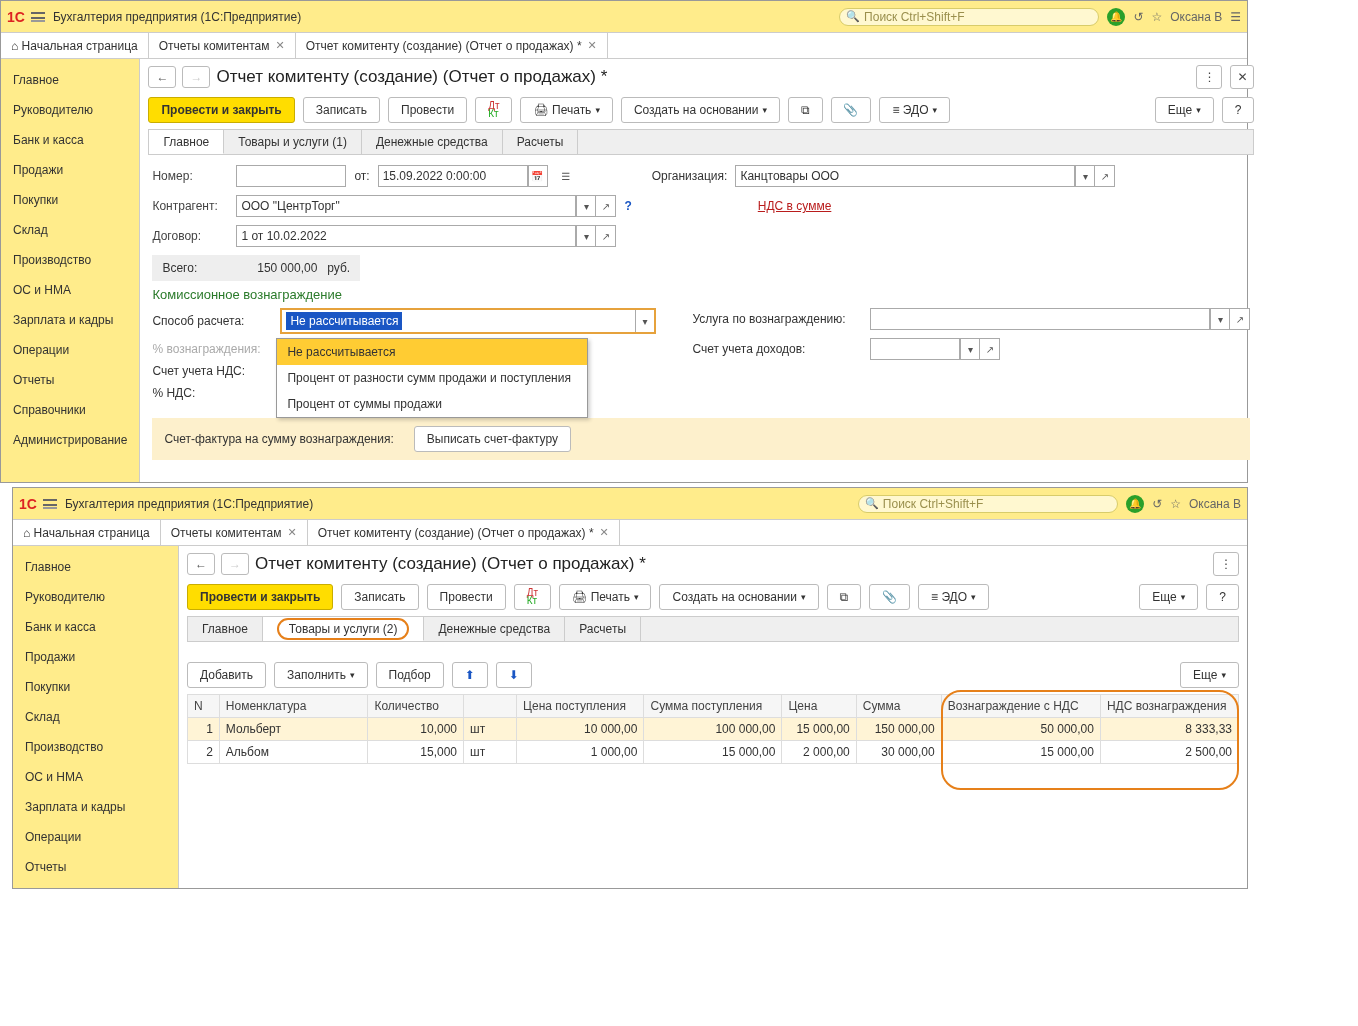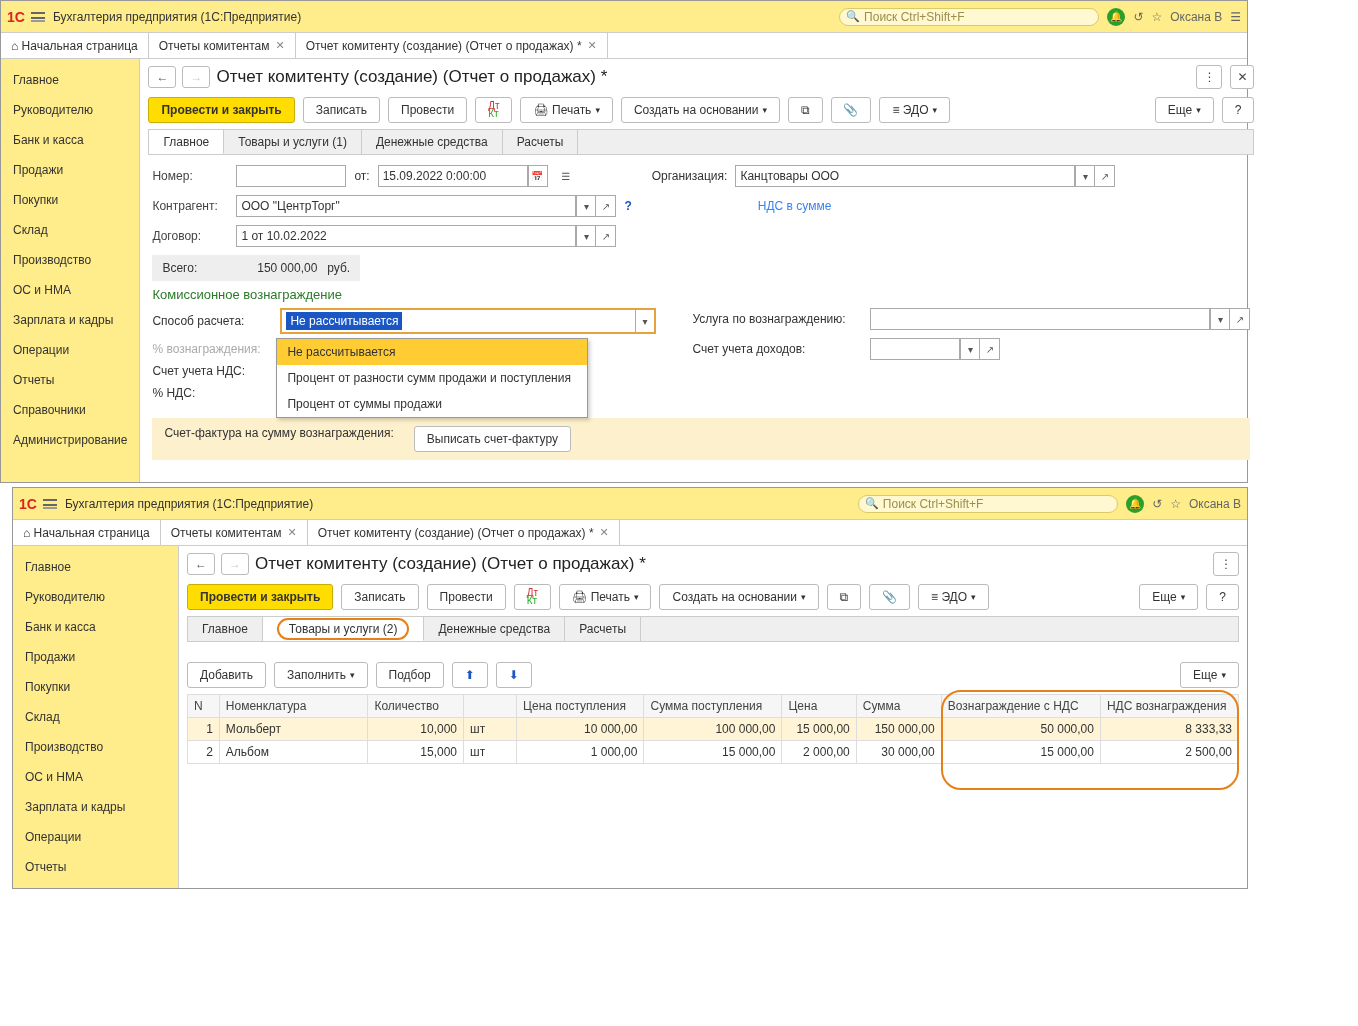--- a/index.html
+++ b/index.html
@@ -38,29 +38,29 @@
 .form-area{ padding:10px 4px; position:relative;}
 .form-row{ display:flex; align-items:center; gap:8px; margin-bottom:8px; }
 .label{ min-width:76px; color:#444;}
 .label-wide{ min-width:120px;}
 .input{ border:1px solid #aaa; height:22px; background:#fff; padding:0 4px; display:inline-flex; align-items:center; }
 .input-wrap{ display:inline-flex;}
 .input-btn{ border:1px solid #aaa; width:20px;height:22px;display:inline-flex;align-items:center;justify-content:center;background:#fff; color:#555; font-size:10px;}
 .input-btn + .input-btn{ border-left:none;}
 .section-title{ color:#2a7a2a; font-size:13px; margin:6px 0;}
 .readonly-box{ background:#eee; padding:6px 10px; display:inline-flex; gap:10px; align-items:center;}
-.link{ color:#3b82f6; cursor:pointer;}
+.link{ color:#b91c1c; text-decoration:underline; cursor:pointer;}
 .two-col{ display:flex; gap:40px;}
 .col{ }
 .dropdown-open{ border:2px solid #e6a23c; width:376px;}
 .dropdown-open .sel{ background:#1a56c4;color:#fff; padding:2px 4px;}
 .dropdown-list{ position:absolute; border:1px solid #999; background:#fff; width:312px; z-index:10; box-shadow:2px 2px 4px rgba(0,0,0,.2);}
 .dropdown-list .opt{ padding:6px 10px; cursor:pointer;}
 .dropdown-list .opt.hl{ background:#ffcc33;}
-.invoice-bar{ background:#fdf0cc; padding:8px 12px; display:flex; gap:20px;}
+.invoice-bar{ background:#fdf0cc; padding:8px 12px; display:flex; align-items:center; gap:20px;}
 .table{ border:1px solid #ccc; width:100%; border-collapse:collapse; font-size:12px;}
 .table th,.table td{ border:1px solid #ddd; padding:4px 6px; text-align:left;}
 .table th{ background:#f6f6f6; font-weight:normal; color:#444;}
 .table td.num{ text-align:right;}
 .table tr.sel td{ background:#fff4d6;}
 .arrow-btn-blue{ color:#1a56c4;}
 .circle-highlight{ border:2px solid #e6801a; border-radius:18px; padding:2px 10px;}
 .oval-highlight{ position:absolute; border:2px solid #e6801a; border-radius:20px/20px; pointer-events:none;}
 .help-q{ color:#1a56c4; font-weight:bold;}
 .small-input{ width:90px;}

